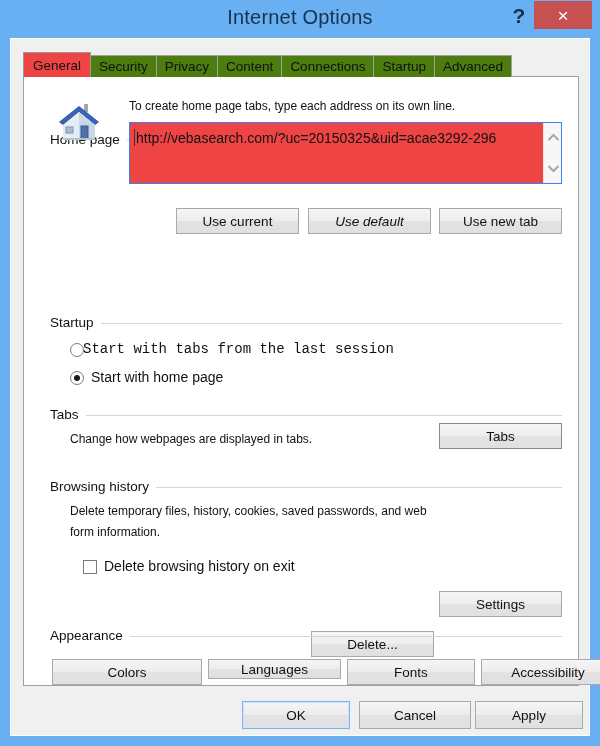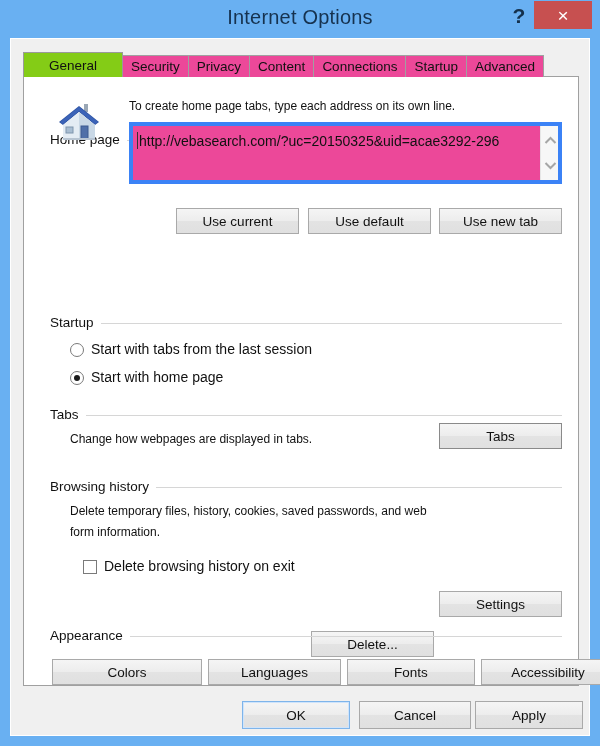--- a/index.html
+++ b/index.html
@@ -78,36 +78,36 @@
     position: absolute;
     left: 12px; top: 13px;
     height: 25px;
     display: flex;
     align-items: flex-end;
     z-index: 5;
   }
   .tab {
     height: 22px;
     padding: 0 8px;
-    background: #ec4899;
+    background: #4d7c0f;
     border: 1px solid #a0a0a0;
     border-bottom: none;
     font-size: 13.5px;
     color: #111111;
     display: flex;
     align-items: center;
     box-sizing: border-box;
     margin-right: -1px;
     cursor: default;
     font-family: "Liberation Sans", sans-serif;
   }
   .tab.active {
-    background: #84cc16;
+    background: #ef4444;
     height: 25px;
-    padding: 0 25px;
+    padding: 0 9px;
     z-index: 6;
     border-color: #9a9a9a;
   }
 
   
   #tabpage {
     position: absolute;
     left: 12px; top: 37px;
     width: 556px;
     height: 610px;
@@ -159,22 +159,22 @@
   }
   .btn.strong { border-color: #8a8a8a; }
   .btn.focus {
     border: 1px solid #7eb4ea;
     box-shadow: 0 0 0 1px #cfe4fb inset;
   }
 
   
   #url-box {
     position: absolute;
-    border: 4px solid #3b82f6;
-    background: #ec4899;
+    border: 1px solid #3b82f6;
+    background: #ef4444;
     box-sizing: border-box;
   }
   #url-text {
     position: absolute;
     left: 6px; top: 7px;
     width: 392px;
     font-size: 14px;
     color: #111111;
     white-space: nowrap;
     overflow: hidden;
@@ -303,30 +303,30 @@
           </div>
           <div class="sb-arrow" style="bottom:6px;">
             <svg width="13" height="9" viewBox="0 0 13 9">
                 <polyline points="1.5,2 6.5,7 11.5,2" fill="none" stroke="#a6a6a6" stroke-width="2"></polyline>
               </svg>
           </div>
         </div>
       </div>
 
       <div class="btn" style="left:152px; top:131px; width:123px; height:26px;">Use current</div>
-      <div class="btn" style="left:284px; top:131px; width:123px; height:26px;">Use default</div>
+      <div class="btn" style="left:284px; top:131px; width:123px; height:26px;font-style:italic;">Use default</div>
       <div class="btn" style="left:415px; top:131px; width:123px; height:26px;">Use new tab</div>
 
       <div class="group" style="left:26px; top:246px; width:512px;">
         <div class="group-rule"></div>
         <div class="group-title">Startup</div>
       </div>
 
       <div class="radio" style="left:46px; top:266px;"></div>
-      <div class="optlabel" style="left:67px; top:264px;">Start with tabs from the last session</div>
+      <div class="optlabel" style="left:59px; top:264px;font-family:Liberation Mono, monospace;">Start with tabs from the last session</div>
 
       <div class="radio" style="left:46px; top:294px;">
         <div class="dot"></div>
       </div>
       <div class="optlabel" style="left:67px; top:292px;">Start with home page</div>
 
       <div class="group" style="left:26px; top:338px; width:512px;">
         <div class="group-rule"></div>
         <div class="group-title">Tabs</div>
       </div>
@@ -347,21 +347,21 @@
 
       <div class="btn" style="left:287px; top:514px; width:123px; height:26px;margin-top:40px;">Delete...</div>
       <div class="btn" style="left:415px; top:514px; width:123px; height:26px;">Settings</div>
 
       <div class="group" style="left:26px; top:559px; width:512px;">
         <div class="group-rule"></div>
         <div class="group-title">Appearance</div>
       </div>
 
       <div class="btn" style="left:28px; top:582px; width:150px; height:26px;">Colors</div>
-      <div class="btn" style="left:184px; top:582px; width:133px; height:26px;">Languages</div>
+      <div class="btn" style="left:184px; top:582px; width:133px; height:20px;">Languages</div>
       <div class="btn" style="left:323px; top:582px; width:128px; height:26px;">Fonts</div>
       <div class="btn" style="left:457px; top:582px; width:134px; height:26px;">Accessibility</div>
 
     </div>
 
     <div id="bottom-bar">
       <div class="btn focus" style="left:219px; top:7px; width:108px; height:28px;">OK</div>
       <div class="btn" style="left:336px; top:7px; width:112px; height:28px;">Cancel</div>
       <div class="btn" style="left:452px; top:7px; width:108px; height:28px;">Apply</div>
     </div>

